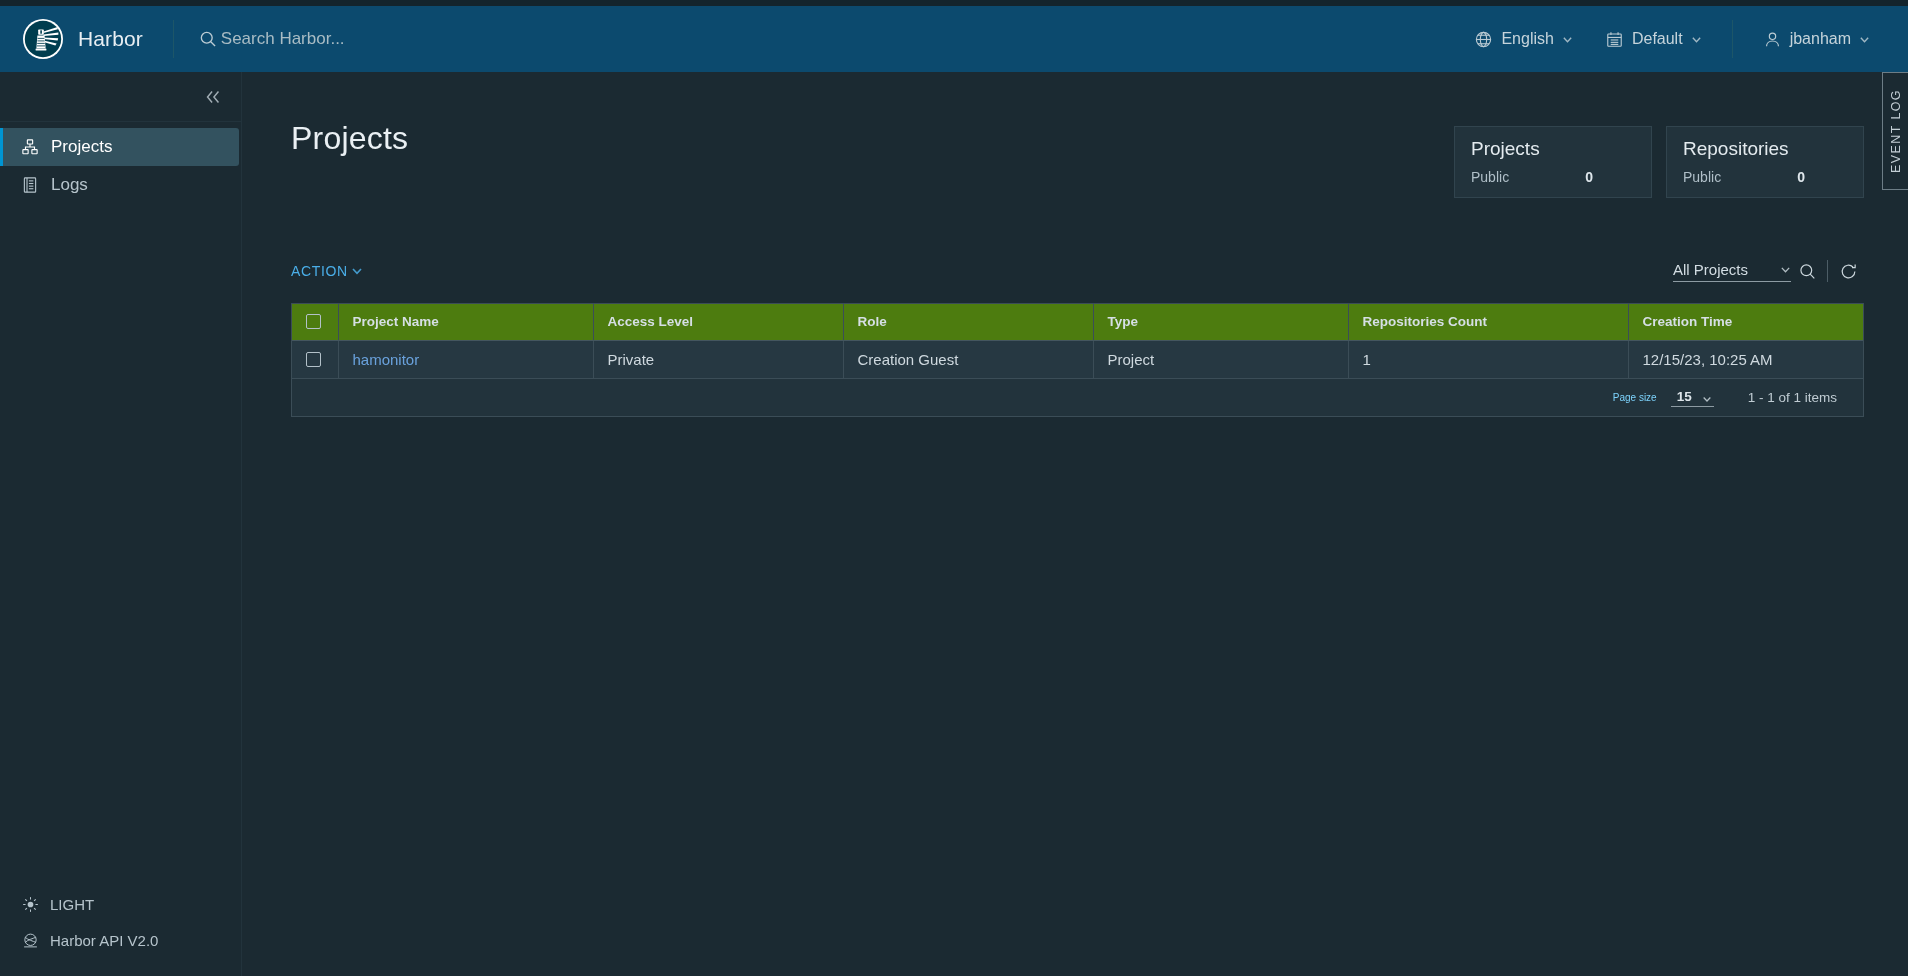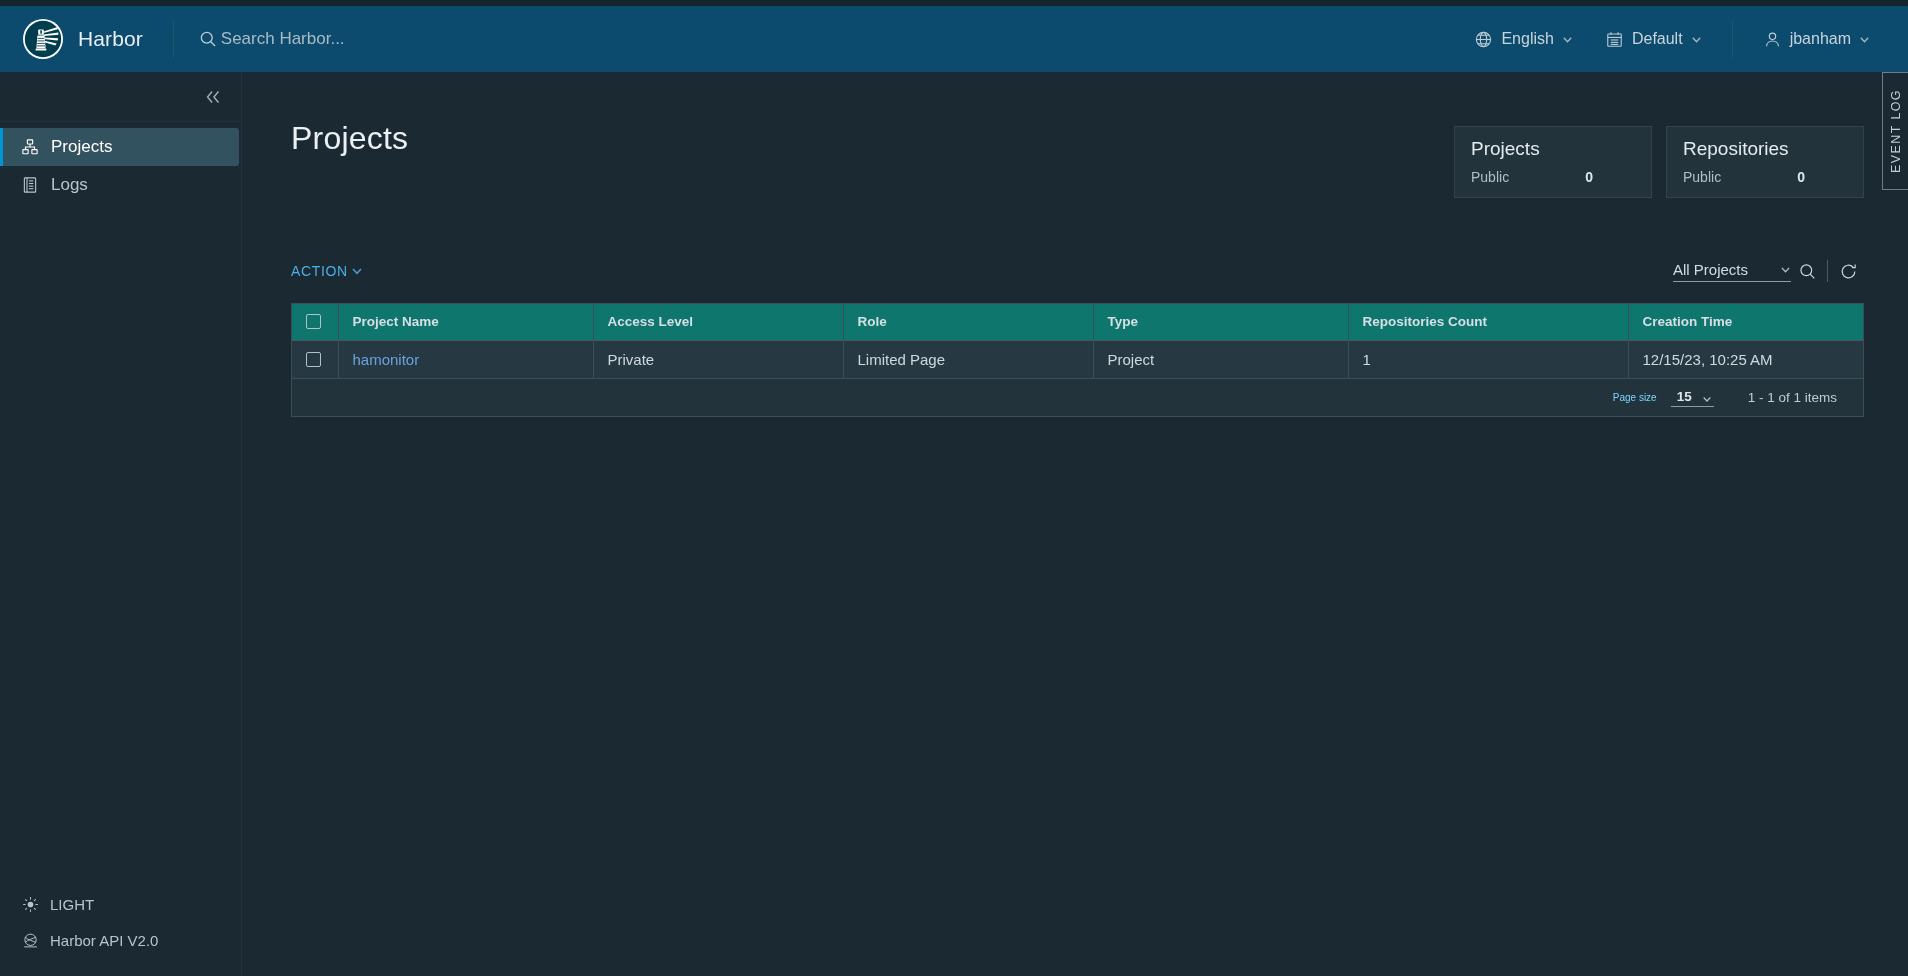--- a/index.html
+++ b/index.html
@@ -258,21 +258,21 @@
     background: #22333c;
   }
   table { width: 100%; border-collapse: collapse; }
   thead th {
     text-align: left;
     font-size: 13.5px;
     font-weight: 700;
     color: #d6dfe5;
     height: 36px;
     padding: 0 14px;
-    background: #0f766e;
+    background: #4d7c0f;
     border-bottom: 1px solid #44565f;
     border-right: 1px solid #3b4d57;
     white-space: nowrap;
   }
   thead th:last-child { border-right: none; }
   tbody td {
     font-size: 15px;
     font-weight: 300;
     color: #cfd9df;
     height: 38px;
@@ -580,21 +580,21 @@
         </thead>
         <tbody>
           <tr>
             <td class="col-check">
               <span class="chk"></span>
             </td>
             <td>
               <span class="link">hamonitor</span>
             </td>
             <td>Private</td>
-            <td>Limited Page</td>
+            <td>Creation Guest</td>
             <td>Project</td>
             <td>1</td>
             <td>12/15/23, 10:25 AM</td>
           </tr>
         </tbody>
       </table>
 
       <div class="table-footer">
         <span class="pf-label">Page size</span>
         <div class="pf-select">

